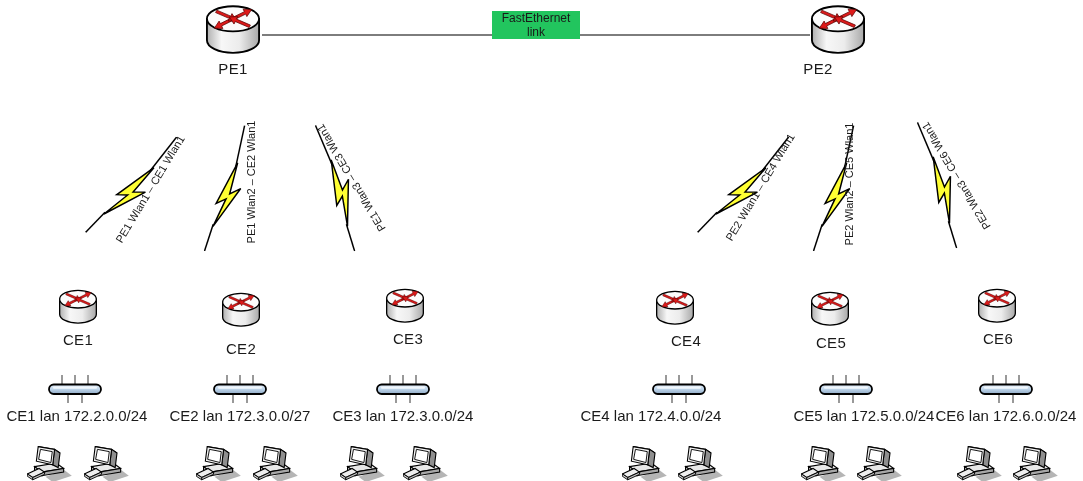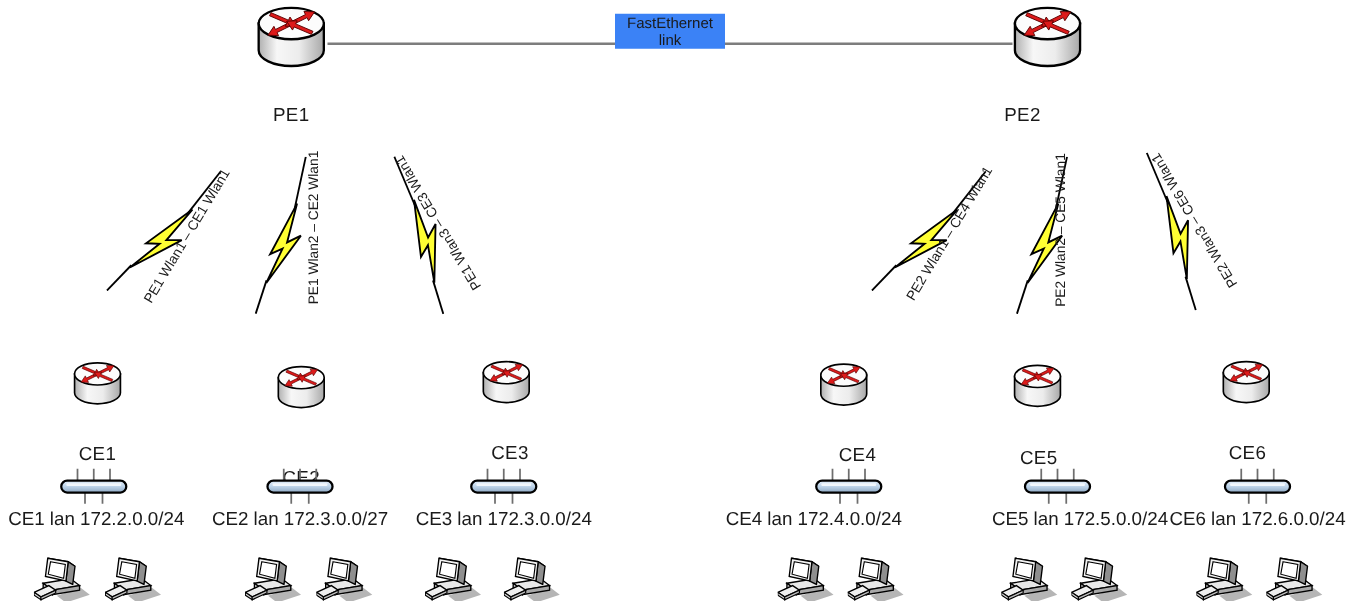--- a/index.html
+++ b/index.html
@@ -5,36 +5,35 @@
   html,body{margin:0;padding:0;}
   body{
     width:1083px;height:481px;position:relative;overflow:hidden;
     background:#ffffff;
     font-family:"Liberation Sans","DejaVu Sans",sans-serif;
     color:#111;
   }
   .node-label{
     position:absolute;text-align:center;font-size:15px;color:#1a1a1a;
     letter-spacing:.3px;
-    margin-top:24px;
   }
   .lan-label{
     position:absolute;top:407px;width:160px;text-align:center;
     font-size:15px;color:#1a1a1a;white-space:nowrap;
   }
   .wlan-label{
     position:absolute;white-space:nowrap;font-size:11px;color:#1a1a1a;
     transform-origin:center center;
   }
   .bolt{position:absolute;width:38px;height:129px;transform-origin:center center;}
   .backbone-line{
     position:absolute;left:262px;top:34px;width:548px;height:2px;background:#7d7d7d;
   }
   .backbone-label{
-    position:absolute;left:492px;top:11px;width:88px;background:#3b82f6;
+    position:absolute;left:492px;top:11px;width:88px;background:#22c55e;
     font-size:12px;line-height:14px;text-align:center;color:#1a1a1a;
   }
   svg.icon{position:absolute;display:block;}
 </style>
 </head>
 <body>
 
 <svg width="0" height="0" style="position:absolute" aria-hidden="true">
   <defs>
     <linearGradient id="gradBody" x1="0" y1="0" x2="1" y2="0">
@@ -135,21 +134,21 @@
 <div class="wlan-label" style="left:956px;top:176px;transform:translate(-50%,-50%) rotate(-121deg)">PE2 Wlan3 – CE6 Wlan1</div>
 
 <svg class="icon" style="left:58px;top:288px" width="40" height="38">
     <use href="#sym-router"></use>
   </svg>
 <div class="node-label" style="left:48px;top:331px;width:60px">CE1</div>
 
 <svg class="icon" style="left:221px;top:291px" width="40" height="38">
     <use href="#sym-router"></use>
   </svg>
-<div class="node-label" style="left:211px;top:350px;width:60px">CE2</div>
+<div class="node-label" style="left:211px;top:340px;width:60px">CE2</div>
 
 <svg class="icon" style="left:385px;top:287px" width="40" height="38">
     <use href="#sym-router"></use>
   </svg>
 <div class="node-label" style="left:378px;top:330px;width:60px">CE3</div>
 
 <svg class="icon" style="left:655px;top:289px" width="40" height="38">
     <use href="#sym-router"></use>
   </svg>
 <div class="node-label" style="left:656px;top:332px;width:60px">CE4</div>

